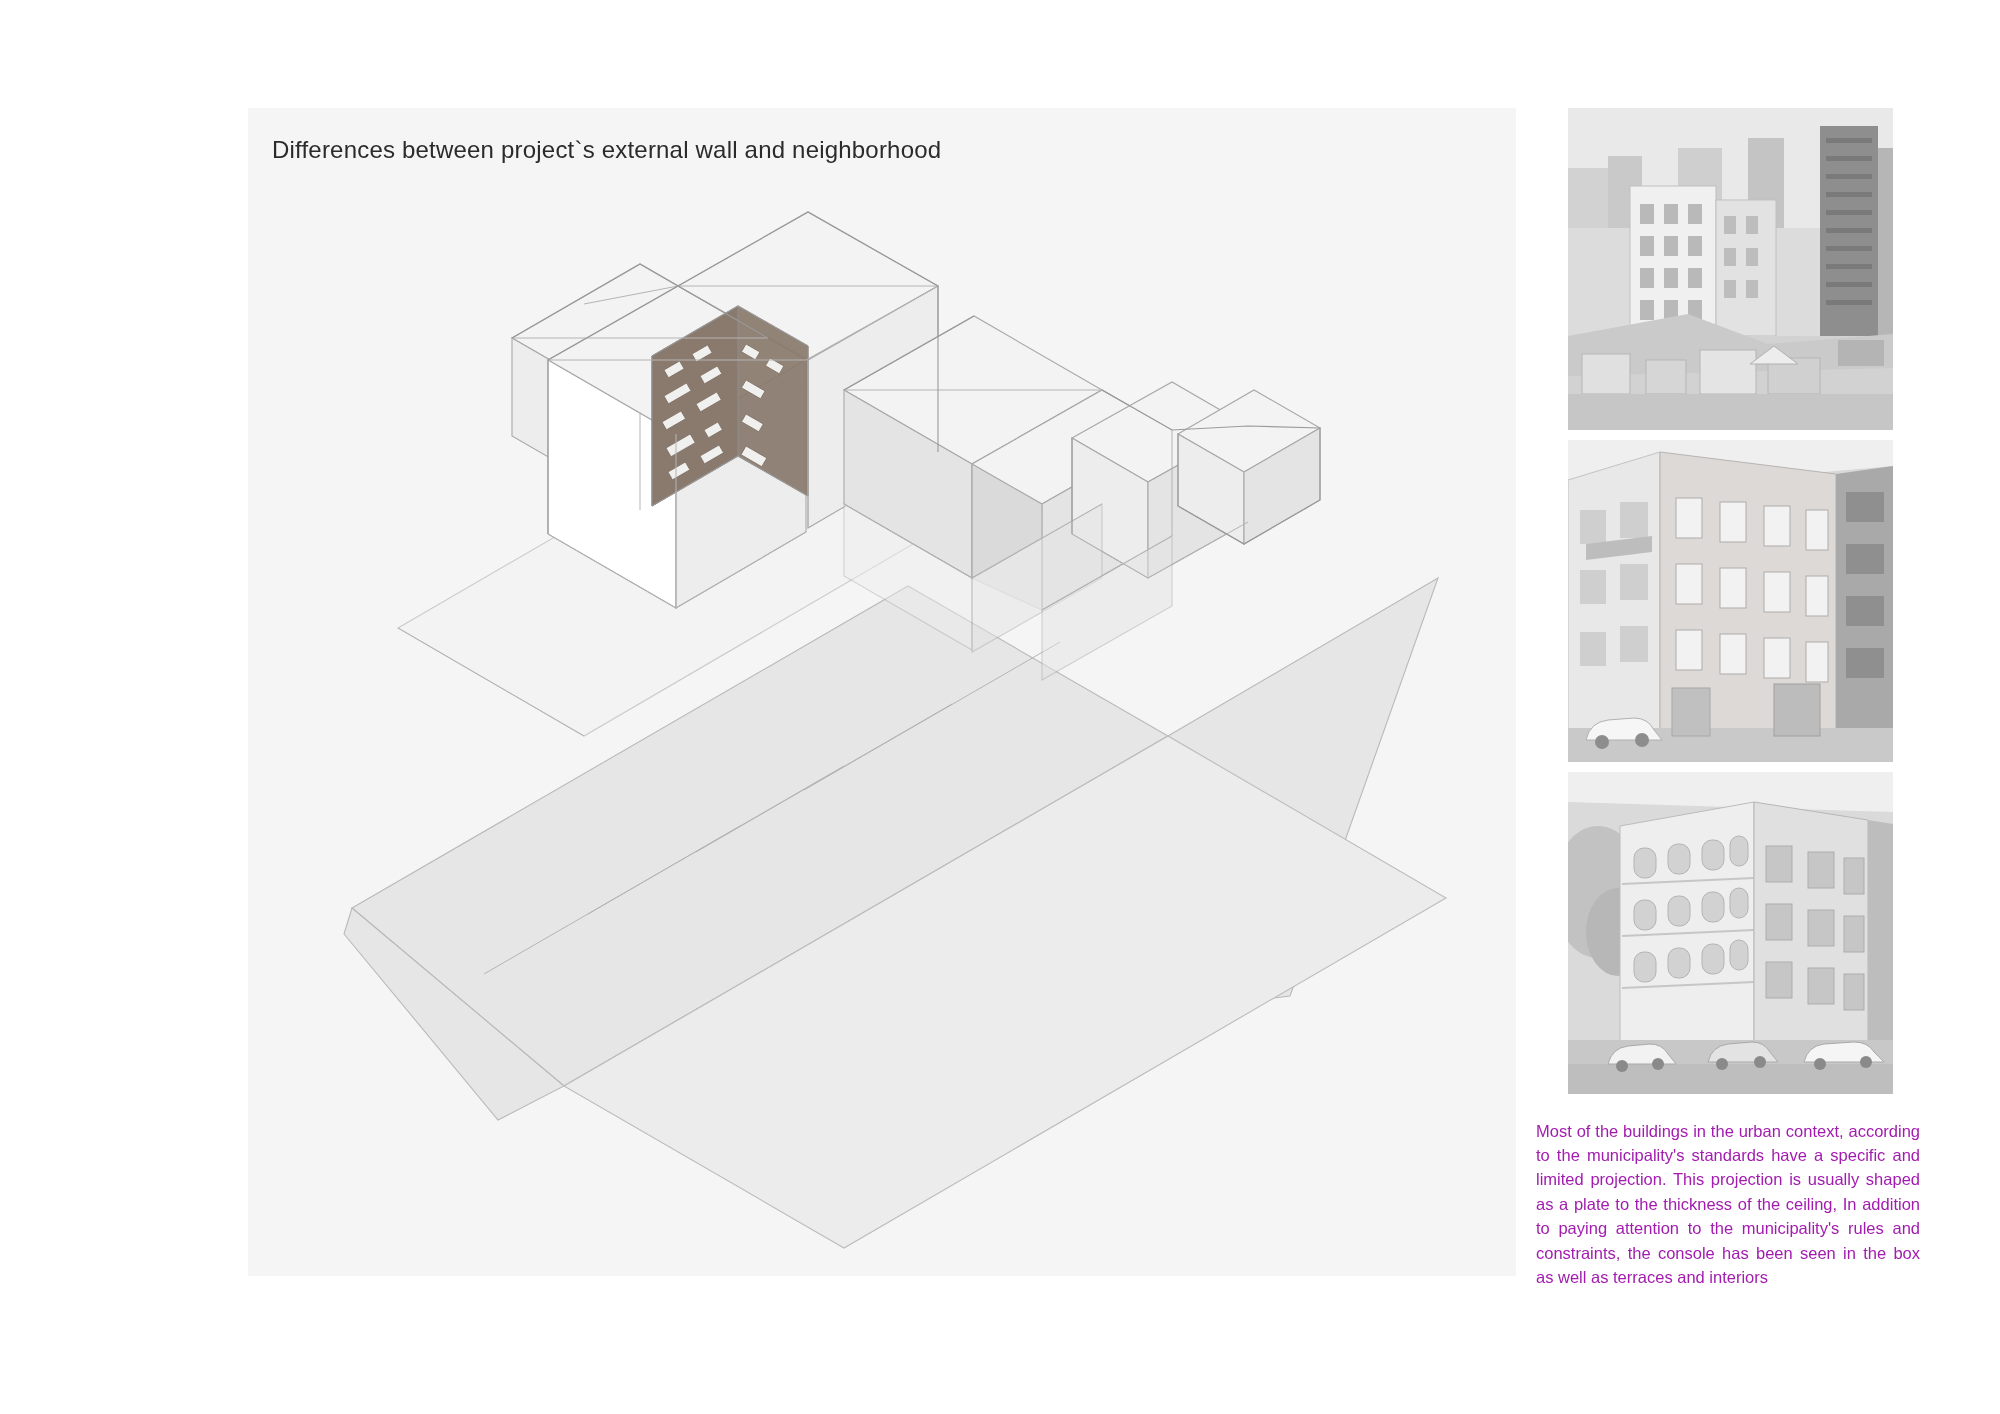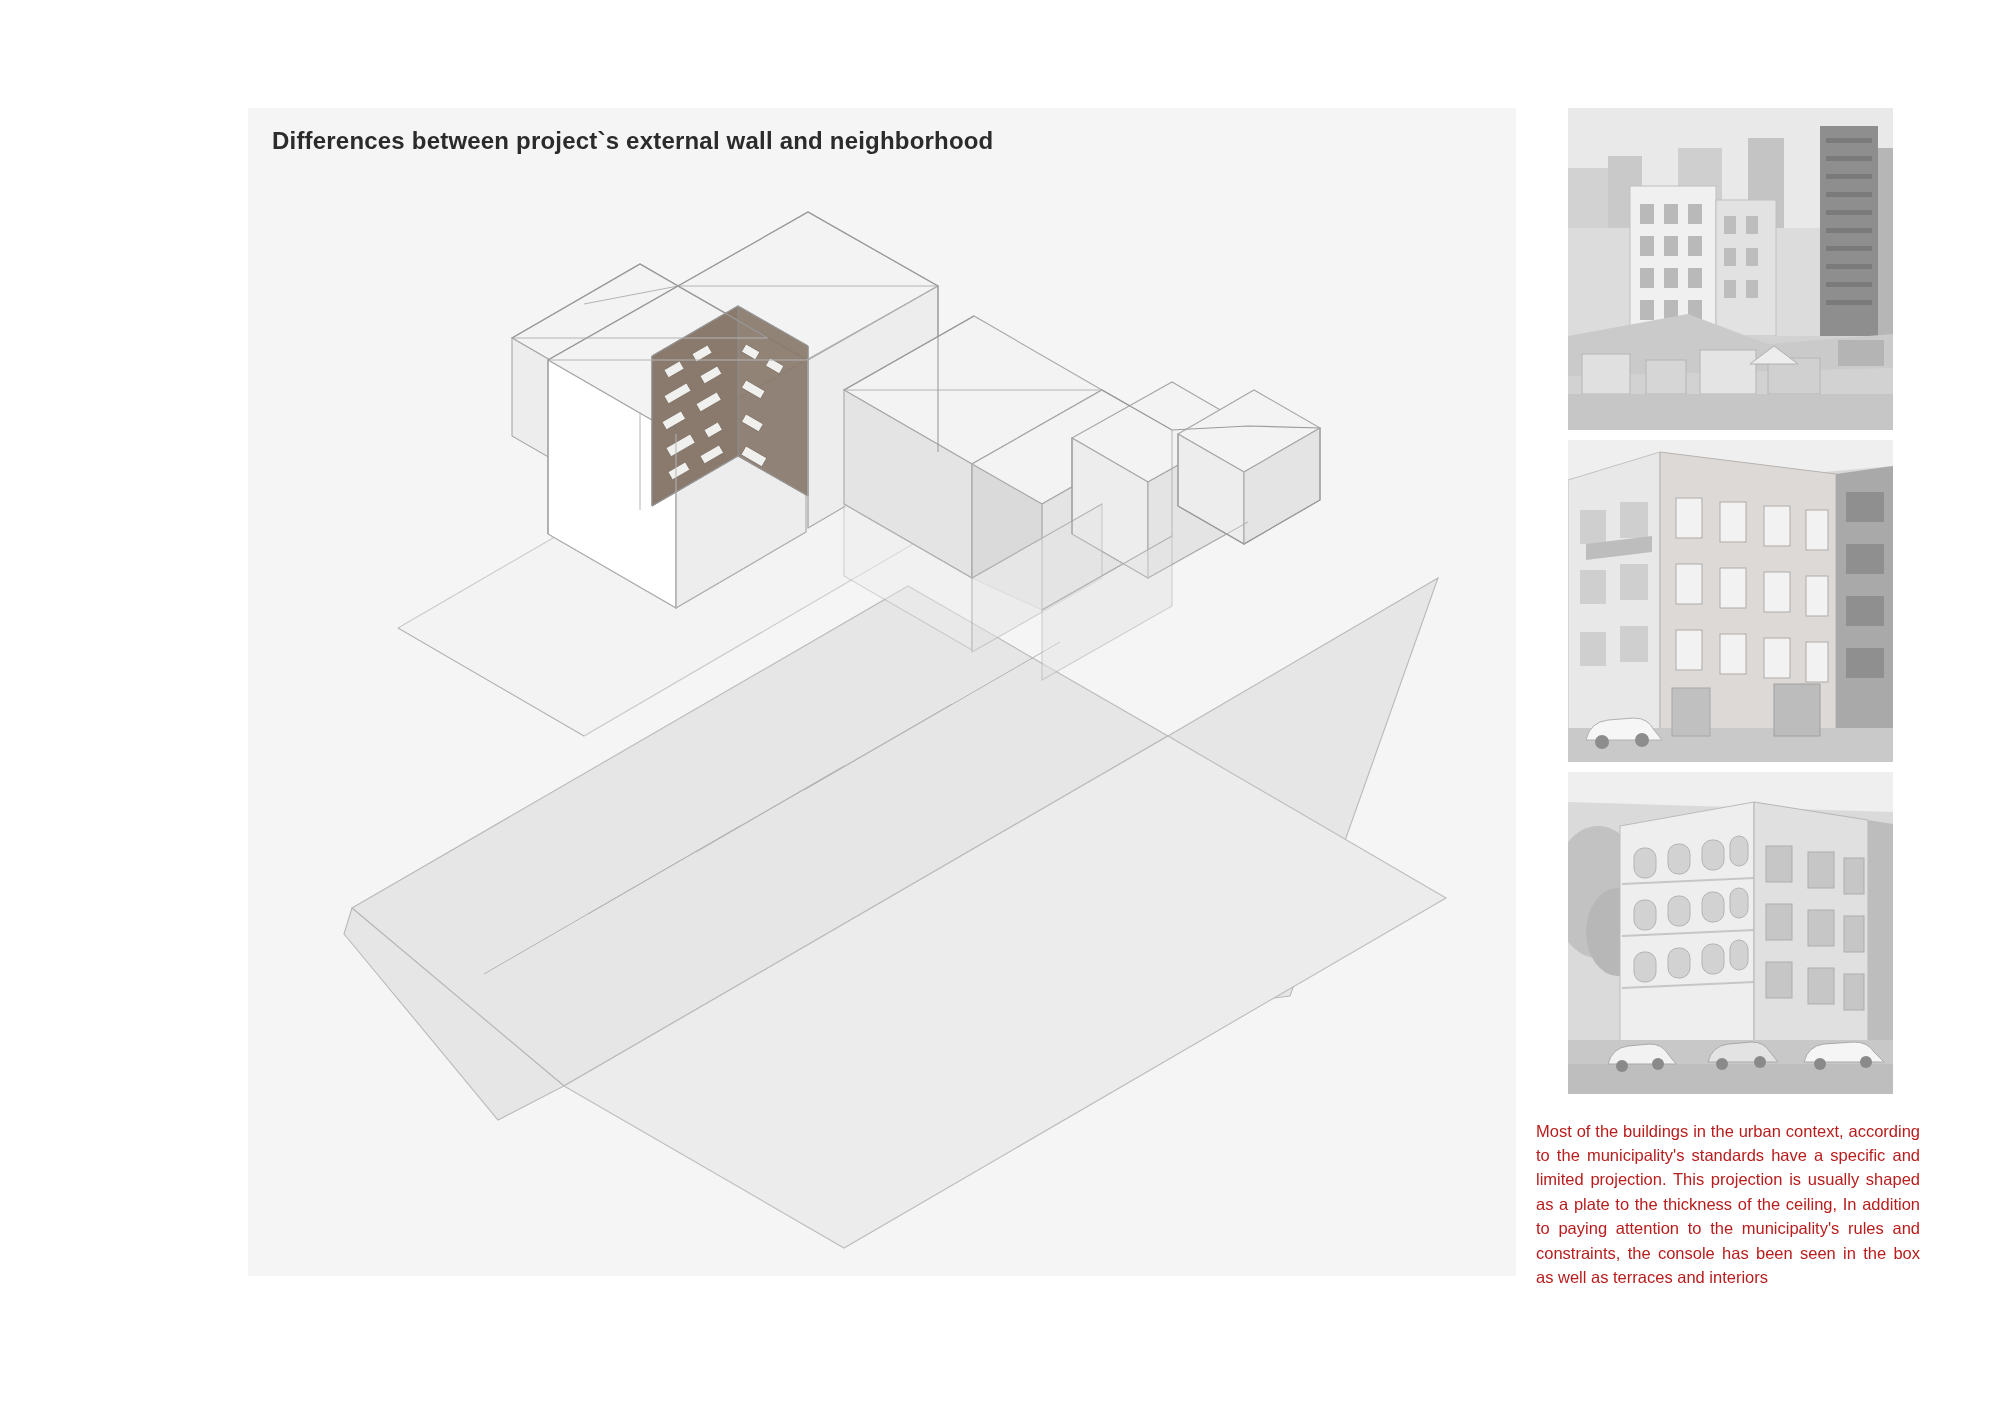--- a/index.html
+++ b/index.html
@@ -26,23 +26,23 @@
     position: absolute;
     left: 248px;
     top: 108px;
     width: 1268px;
     height: 1168px;
     background: #f5f5f5;
   }
   .diagram-title {
     position: absolute;
     left: 24px;
-    top: 19px;
+    top: 28px;
     font-size: 24px;
-    font-weight: 700;
+    font-weight: 400;
     letter-spacing: 0.2px;
     color: #2b2b2b;
     white-space: nowrap;
   }
   .diagram-svg {
     position: absolute;
     left: 0;
     top: 0;
     width: 1268px;
     height: 1168px;
@@ -71,21 +71,21 @@
     height: 322px;
   }
   .caption {
     position: absolute;
     left: 1536px;
     top: 1102px;
     width: 384px;
     font-size: 16.5px;
     line-height: 1.48;
     text-align: justify;
-    color: #b91c1c;
+    color: #a21caf;
   }
 </style>
 </head>
 <body>
 
 <div class="page">
 
   <div class="diagram-panel">
 
     <div class="diagram-title">Differences between project`s external wall and neighborhood</div>

